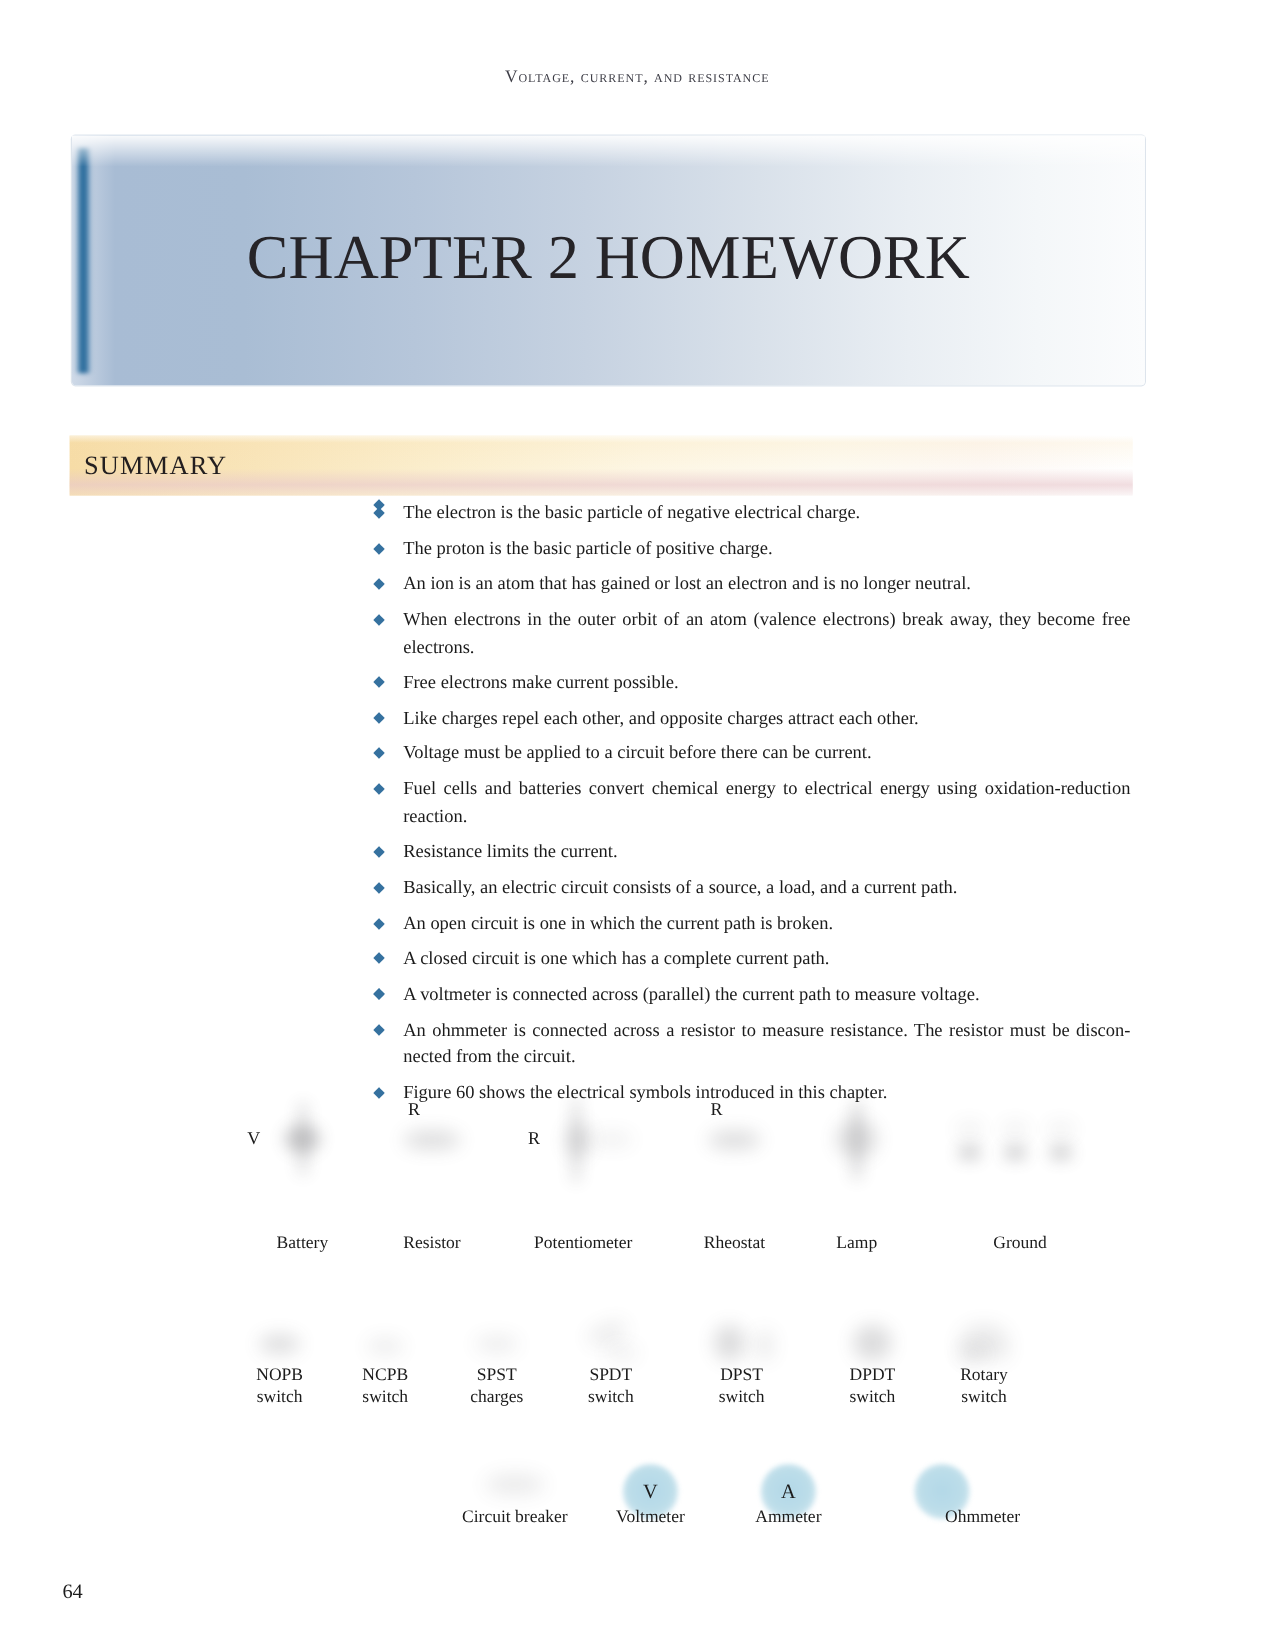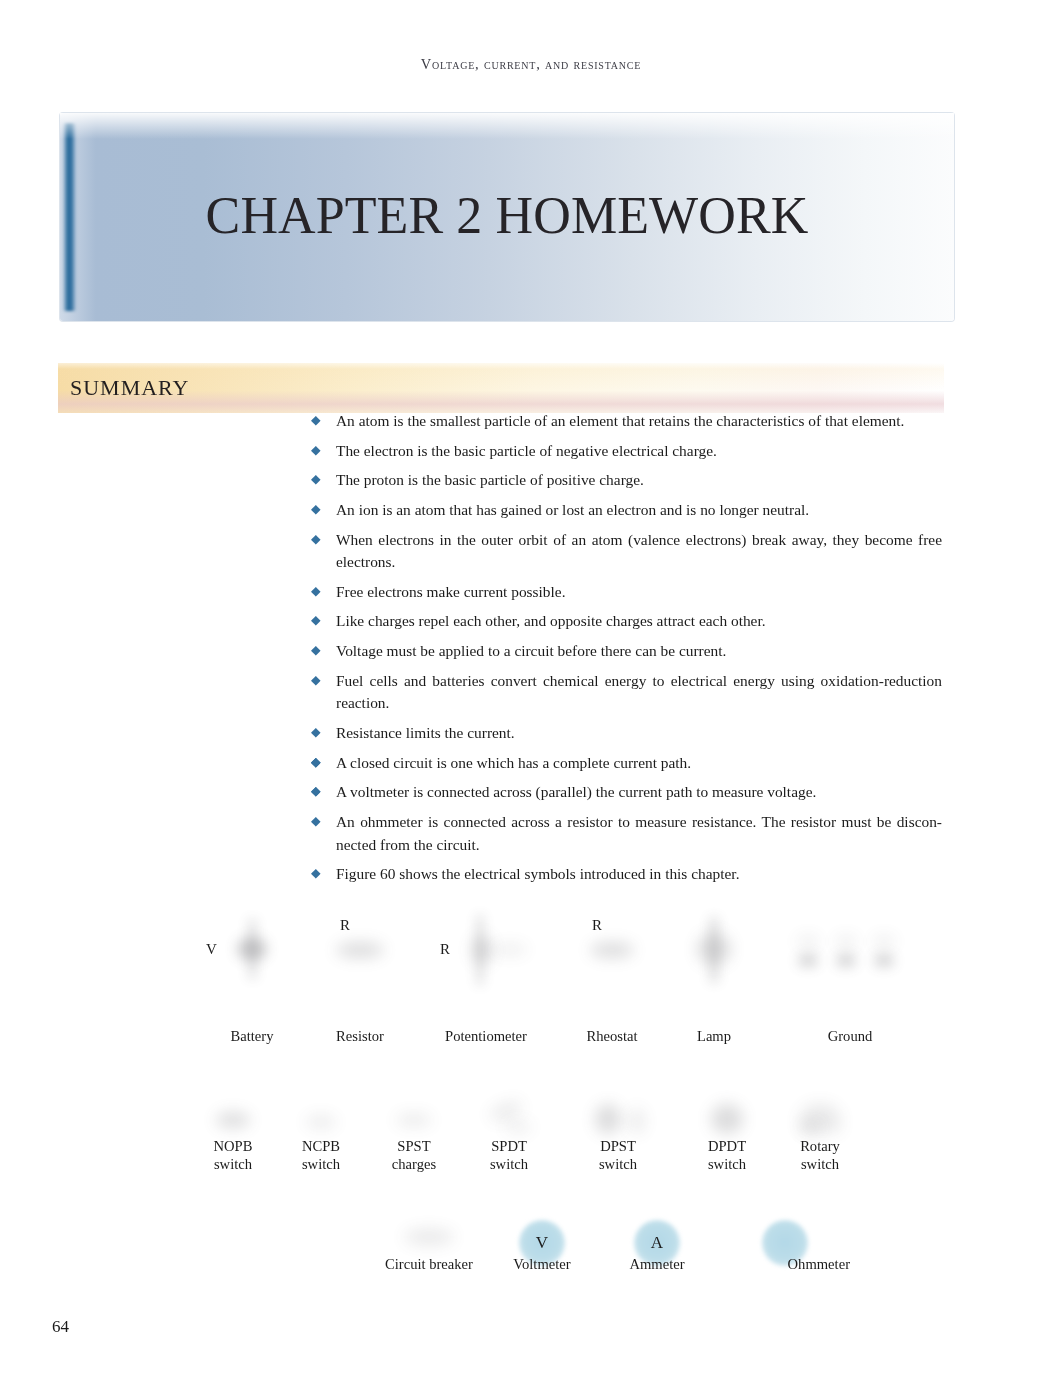--- a/index.html
+++ b/index.html
@@ -185,32 +185,32 @@
 
 <div class="banner">
   <div class="banner-glowtop"></div>
   <div class="banner-title">CHAPTER 2 HOMEWORK</div>
 </div>
 
 <div class="summary-band"></div>
 <div class="summary-label">SUMMARY</div>
 
 <div class="bullets" id="bullet-list">
-    <div class="bullet-row"><span class="bullet-mark">◆</span><span>An atom is the smallest particle of an element that retains the characteristics of that element.</span></div>
+    <div class="bullet-row"><span class="bullet-mark">◆</span></div>
     <div class="bullet-row"><span class="bullet-mark">◆</span><span>The electron is the basic particle of negative electrical charge.</span></div>
     <div class="bullet-row"><span class="bullet-mark">◆</span><span>The proton is the basic particle of positive charge.</span></div>
     <div class="bullet-row"><span class="bullet-mark">◆</span><span>An ion is an atom that has gained or lost an electron and is no longer neutral.</span></div>
     <div class="bullet-row"><span class="bullet-mark">◆</span><span>When electrons in the outer orbit of an atom (valence electrons) break away, they become free electrons.</span></div>
     <div class="bullet-row"><span class="bullet-mark">◆</span><span>Free electrons make current possible.</span></div>
     <div class="bullet-row"><span class="bullet-mark">◆</span><span>Like charges repel each other, and opposite charges attract each other.</span></div>
     <div class="bullet-row"><span class="bullet-mark">◆</span><span>Voltage must be applied to a circuit before there can be current.</span></div>
     <div class="bullet-row"><span class="bullet-mark">◆</span><span>Fuel cells and batteries convert chemical energy to electrical energy using oxidation-reduction reaction.</span></div>
     <div class="bullet-row"><span class="bullet-mark">◆</span><span>Resistance limits the current.</span></div>
-    <div class="bullet-row"><span class="bullet-mark">◆</span></div>
-    <div class="bullet-row"><span class="bullet-mark">◆</span></div>
+    <div class="bullet-row"><span class="bullet-mark">◆</span><span>Basically, an electric circuit consists of a source, a load, and a current path.</span></div>
+    <div class="bullet-row"><span class="bullet-mark">◆</span><span>An open circuit is one in which the current path is broken.</span></div>
     <div class="bullet-row"><span class="bullet-mark">◆</span><span>A closed circuit is one which has a complete current path.</span></div>
     <div class="bullet-row"><span class="bullet-mark">◆</span></div>
     <div class="bullet-row"><span class="bullet-mark">◆</span><span>A voltmeter is connected across (parallel) the current path to measure voltage.</span></div>
     <div class="bullet-row"><span class="bullet-mark">◆</span><span>An ohmmeter is connected across a resistor to measure resistance. The resistor must be discon-nected from the circuit.</span></div>
     <div class="bullet-row"><span class="bullet-mark">◆</span><span>Figure 60 shows the electrical symbols introduced in this chapter.</span></div>
   </div>
 
 <div class="figure" id="figure-root">
     <div class="sym-row" style="position: absolute; top: 0px; left: 0px; width: 780px; height: 170px;">
       <div class="sym" style="left: 52px; width: 120px; top: 0px;">

